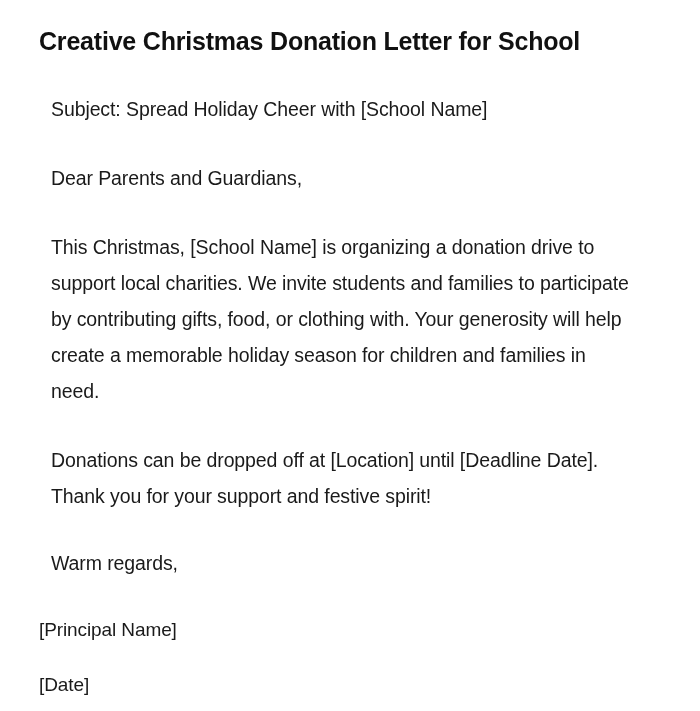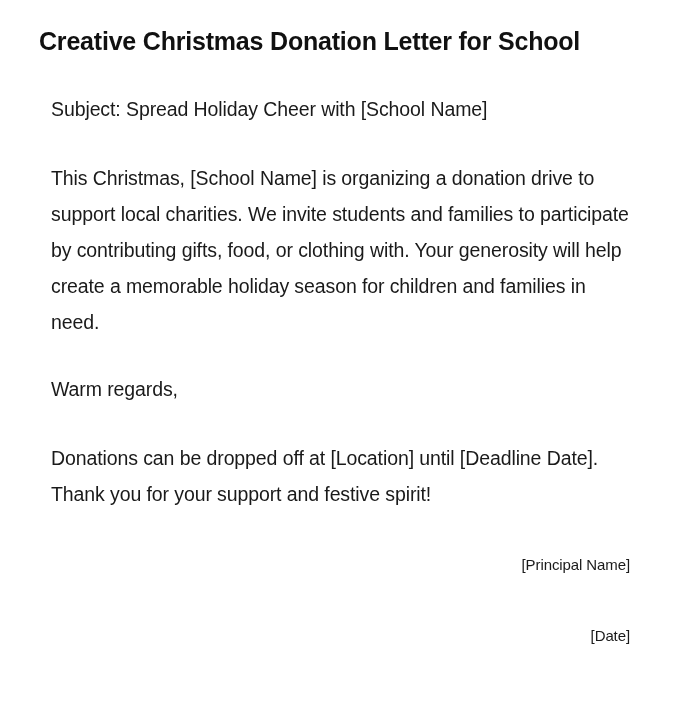--- a/index.html
+++ b/index.html
@@ -37,43 +37,43 @@
     font-size: 19.5px;
     line-height: 36px;
     font-weight: normal;
     color: #1a1a1a;
     letter-spacing: -0.1px;
   }
   .para.tight {
     padding-top: 19px;
   }
   .sig-line {
-    margin: 16px;
+    margin: 0;
     padding-top: 19px;
-    font-size: 15px;
+    font-size: 19px;
     line-height: 36px;
     color: #1a1a1a;
     letter-spacing: -0.1px;
-    text-align: right;
   }
 </style>
 </head>
 <body>
 
 <div class="article">
 
   <h1 class="article-title">Creative Christmas Donation Letter for School</h1>
 
   <p class="para">Subject: Spread Holiday Cheer with [School Name]</p>
 
+  <p class="para">Dear Parents and Guardians,</p>
 
   <p class="para">This Christmas, [School Name] is organizing a donation drive to support local charities. We invite students and families to participate by contributing gifts, food, or clothing with. Your generosity will help create a memorable holiday season for children and families in need.</p>
 
+  <p class="para">Donations can be dropped off at [Location] until [Deadline Date]. Thank you for your support and festive spirit!</p>
+
   <p class="para tight">Warm regards,</p>
-
-  <p class="para">Donations can be dropped off at [Location] until [Deadline Date]. Thank you for your support and festive spirit!</p>
 
   <p class="sig-line">[Principal Name]</p>
 
 
   <p class="sig-line">[Date]</p>
 
 </div>
 
 </body></html>

